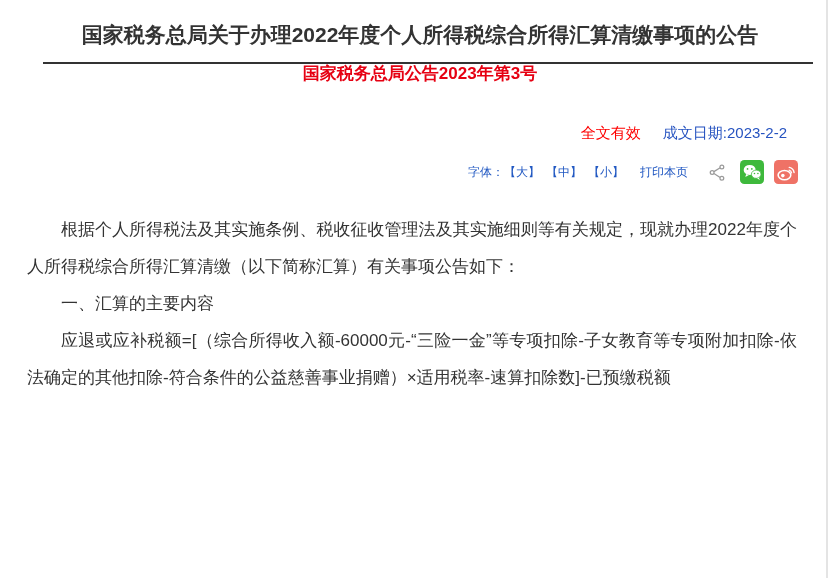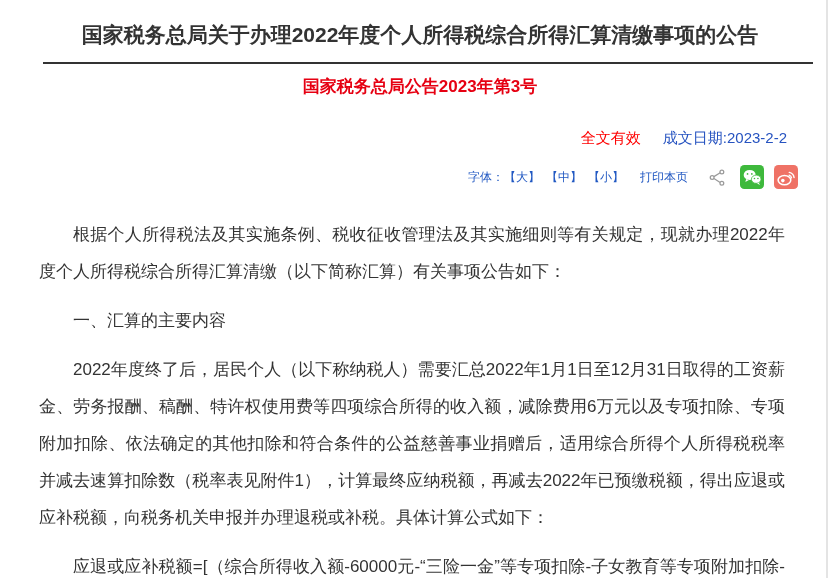--- a/index.html
+++ b/index.html
@@ -33,30 +33,29 @@
     color: #333333;
   }
 
   .divider {
     height: 0;
     border-top: 2px solid #333333;
     margin: 12px 27px 0 43px;
   }
 
   .doc-number {
-    margin-top: 13px;
     text-align: center;
     font-size: 17px;
     line-height: 20px;
     font-weight: bold;
     color: #e60012;
   }
 
   .meta-row {
-    margin-top: 32px;
+    margin-top: 40px;
     padding-right: 53px;
     text-align: right;
     font-size: 15px;
     line-height: 18px;
   }
   .meta-row .status { color: #fe0000; margin-right: 22px; }
   .meta-row .date { color: #2653c0; }
 
   .tools-row {
     margin-top: 17px;
@@ -89,21 +88,21 @@
   .doc-body {
     margin-top: 26px;
     padding: 0 43px 0 27px;
     font-size: 17px;
     line-height: 37px;
     color: #333333;
     text-align: justify;
   }
   .doc-body p {
     text-indent: 2em;
-    margin: 12px;
+    margin: 0;
   }
   .doc-body p.heading {
     font-weight: normal;
   }
 </style>
 </head>
 <body>
 
 <div class="page">
 
@@ -155,19 +154,18 @@
         <circle cx="10.3" cy="18.2" r="2.1" fill="#ffffff"></circle>
         <path d="M 17.8 8.6 A 7.2 7.2 0 0 1 23.4 14.6" fill="none" stroke="#ffffff" stroke-width="1.7" stroke-linecap="round"></path>
         <path d="M 17.6 11.9 A 3.9 3.9 0 0 1 20.5 15.1" fill="none" stroke="#ffffff" stroke-width="1.5" stroke-linecap="round"></path>
       </svg>
     </span>
   </div>
 
   <div class="doc-body">
     <p>根据个人所得税法及其实施条例、税收征收管理法及其实施细则等有关规定，现就办理2022年度个人所得税综合所得汇算清缴（以下简称汇算）有关事项公告如下：</p>
     <p class="heading">一、汇算的主要内容</p>
-    <p>2022年度终了后，居民个人（以下称纳税人）需要汇总2022年1月1日至12月31日取得的工资薪金、劳务报酬、稿酬、特许权使用费等四项综合所得的收入额，减除费用6万元以及专项扣除、专项附加扣除、依法确定的其他扣除和符合条件的公益慈善事业捐赠后，适用综合所得个人所得税税率并减去速算扣除数（税率表见附件1），计算最终应纳税额，再减去2022年已预缴税额，得出应退或应补税额，向税务机关申报并办理退税或补税。具体计算公式如下：</p>
     <p>应退或应补税额=[（综合所得收入额-60000元-“三险一金”等专项扣除-子女教育等专项附加扣除-依法确定的其他扣除-符合条件的公益慈善事业捐赠）×适用税率-速算扣除数]-已预缴税额</p>
   </div>
 
   <div class="right-border"></div>
 
 </div>
 
 </body></html>

